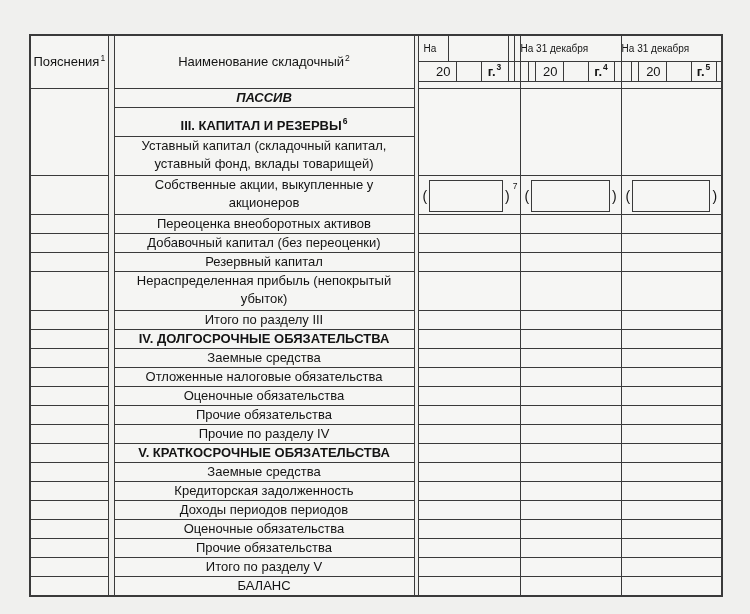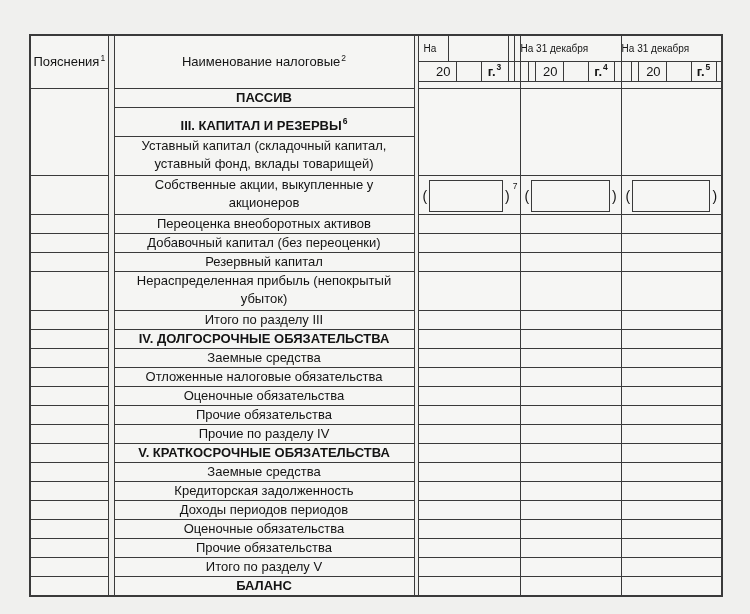--- a/index.html
+++ b/index.html
@@ -25,34 +25,34 @@
   
   tr.h1{height:26px;} tr.h2{height:20px;} tr.h3{height:7px;}
   th.expl,th.namehead{text-align:center;vertical-align:middle;font-size:13px;}
   th.na{ text-align:left;padding-left:5px;font-size:10px;}
   th.dec{text-align:left;white-space:nowrap;font-size:10px;}
   th.y20{text-align:right;padding-right:5px;font-size:13px;}
   th.ysuf{text-align:center;font-size:13px;font-weight:bold;}
   th.strip{border-top:1px solid #3a3a3a;}
   sup{font-size:8.5px;line-height:0;vertical-align:super;margin-left:1px;}
   
-  tr.rp{height:19px;}  
+  tr.rp{height:19px;font-style:italic;}  
   tr.rh{height:29px;padding-left:15px;}  
   tr.rd{height:39px;}  
   tr.rs{height:19px;margin-left:34px;}  
   tr.rx{height:17px;}  
   tr.rb{height:16px;}  
   td.nc{
     text-align:center;padding:0 4px;line-height:18px;
     vertical-align:top;white-space:pre-line;
   }
   tr.rs td.nc, tr.rx td.nc, tr.rb td.nc, tr.rp td.nc{vertical-align:middle;}
   td.nc.sec{font-weight:bold;text-align:center;white-space:nowrap;}
   td.nc.vb{vertical-align:bottom;padding-bottom:1px;}
-  td.nc.bold{font-weight:bold;}
+  td.nc.bold{font-weight:normal;}
   td.ec{background:#f5f5f3;}
   td.vc{background:#f6f6f4;vertical-align:bottom;}
   
   .pwrap{
     display:flex;align-items:center;
     height:30px;margin:0 2px 3px 2px;
   }
   .pwrap .par{font-size:14px;line-height:30px;padding:0 2px;flex:0 0 auto;}
   .pwrap .fill{flex:1 1 auto;height:30px;border:1px solid #3a3a3a;background:#f6f6f4;}
   .pwrap sup{flex:0 0 auto;align-self:flex-start;margin-top:5px;}
@@ -84,21 +84,21 @@
         <col style="width:28px">
         <col style="width:25px">
         <col style="width:25px">
         <col style="width:6px">
 </colgroup>
 
 <tbody>
         <tr class="h1">
   <th class="expl" rowspan="3"><span>Пояснения</span><sup>1</sup></th>
   <th class="gut" rowspan="3"></th>
-  <th class="namehead" rowspan="3"><span>Наименование налоговые</span><sup>2</sup></th>
+  <th class="namehead" rowspan="3"><span>Наименование складочный</span><sup>2</sup></th>
   <th class="gut" rowspan="3"></th>
   <th class="na">На</th>
   <th colspan="3"></th>
   <th></th>
   <th></th>
   <th class="dec" colspan="6">На 31 декабря</th>
   <th class="dec" colspan="6">На 31 декабря</th>
 </tr>
 <tr class="h2">
   <th class="y20" colspan="2">20</th>

